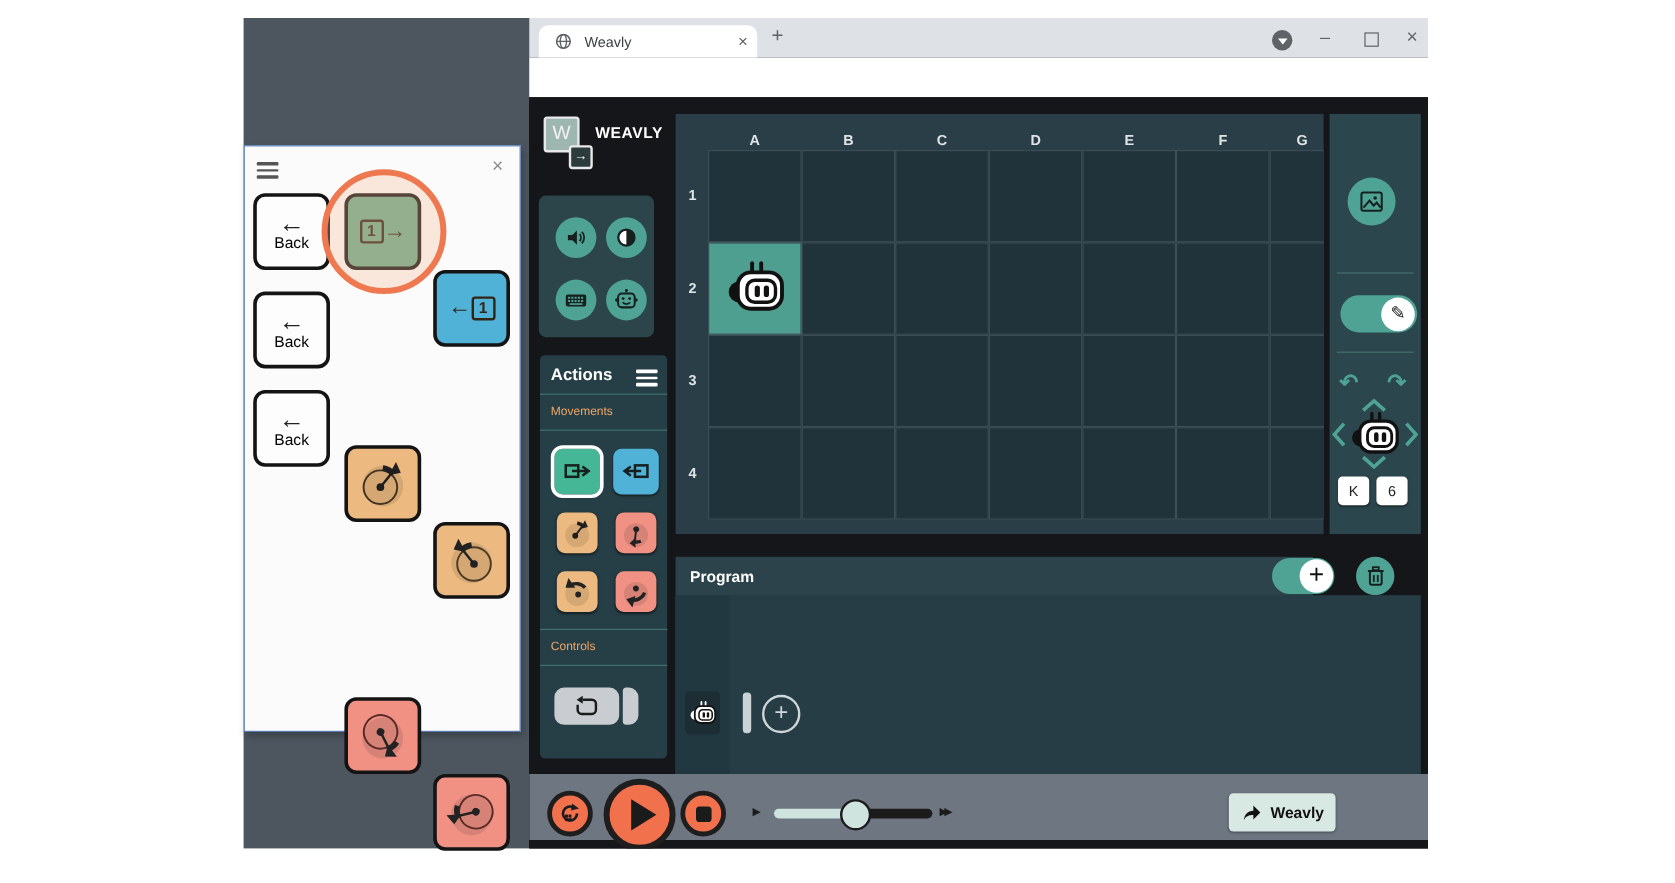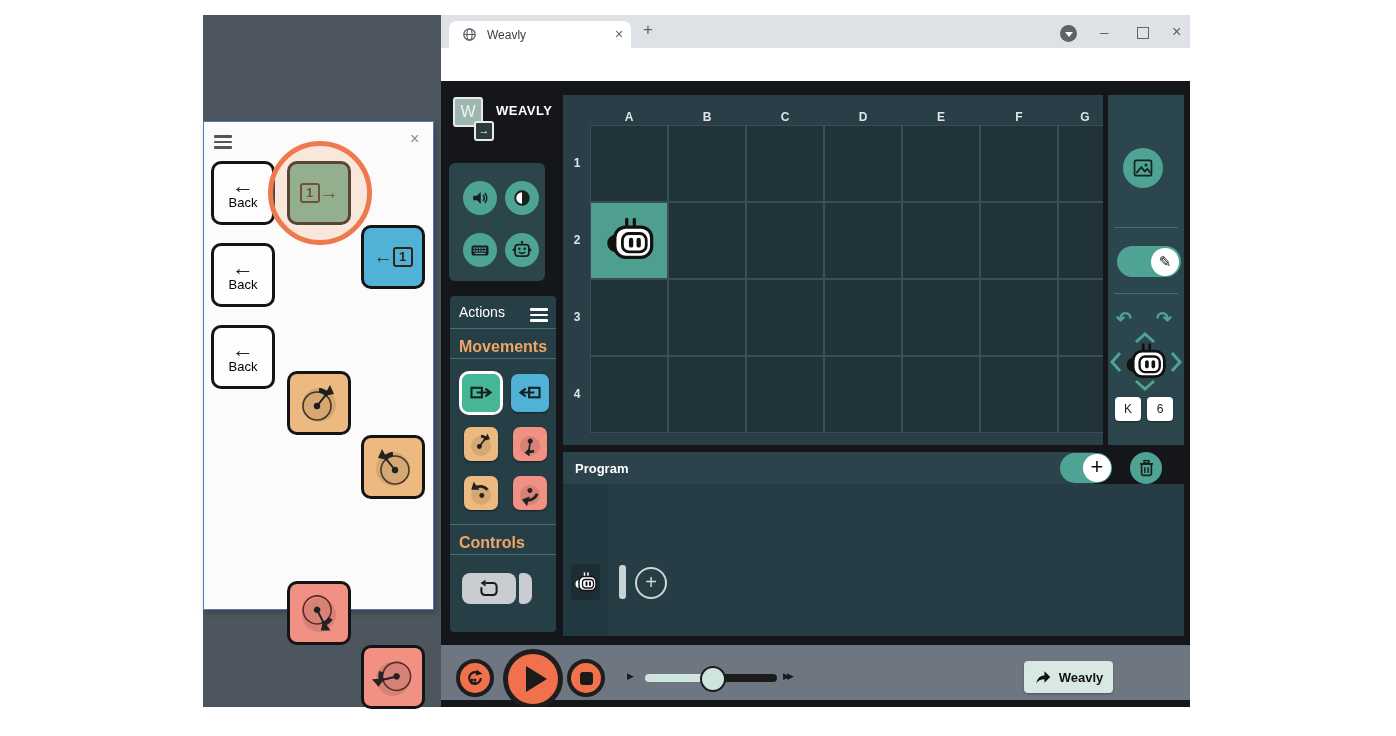--- a/index.html
+++ b/index.html
@@ -19,21 +19,21 @@
   .update-dot{left:619px;top:10px;width:17px;height:17px;border-radius:50%;background:#5f6368;}
   .update-dot i{position:absolute;left:5px;top:7px;width:0;height:0;border-left:4px solid transparent;border-right:4px solid transparent;border-top:5px solid #fff;}
   .maxbox{left:696px;top:12px;width:10px;height:10px;border:1.6px solid #5f6368;}
   .toolbar{left:0;top:33px;width:749px;height:33px;background:#fff;}
   .navic{font-size:15px;color:#5f6368;top:40px;}
   .urlpill{left:94px;top:39px;width:560px;height:23px;background:#f0f2f4;border-radius:12px;}
   .avatar{left:698px;top:39px;width:22px;height:22px;border-radius:50%;background:#e8eaed;}
   
   .viewport{left:0;top:66px;width:749px;height:626px;background:#141619;overflow:hidden;}
   .teal-circle{border-radius:50%;background:#4ea394;display:flex;align-items:center;justify-content:center;}
-  .panel-label{color:#f0a566;font-size:16px;font-weight:bold;}
+  .panel-label{color:#f0a566;font-size:10px;font-weight:normal;}
   .divider{height:1px;background:#44706b;}
   
   .logo-w{left:12px;top:16px;width:26px;height:26px;background:#9db7b0;border:2px solid #e9e9e9;border-radius:3px;color:#f2f2f2;font-size:16px;text-align:center;line-height:25px;}
   .logo-arrow{left:33px;top:40px;width:16px;height:16px;background:#2c3c3c;border:2px solid #e9e9e9;border-radius:3px;color:#fff;font-size:11px;text-align:center;line-height:15px;}
   .logo-text{left:55px;top:22px;color:#fff;font-weight:bold;font-size:13px;letter-spacing:.5px;}
   .audio-panel{left:8px;top:82px;width:96px;height:118px;background:#2b454a;border-radius:6px;}
   .round-btn{width:34px;height:34px;border-radius:50%;background:#4ea394;display:flex;align-items:center;justify-content:center;}
   
   .actions-panel{left:9px;top:215px;width:106px;height:336px;background:#25404a;background:#263e46;border-radius:4px;}
   .mv-btn{border-radius:7px;box-shadow:0 1px 2px rgba(0,0,0,.5);display:flex;align-items:center;justify-content:center;}
@@ -50,21 +50,21 @@
   .col-label{top:15px;color:#dfe5e7;font-size:12px;font-weight:bold;width:20px;text-align:center;}
   .row-label{left:5px;color:#dfe5e7;font-size:12px;font-weight:bold;width:18px;text-align:center;}
   .cells{left:27px;top:30px;display:grid;grid-template-columns:repeat(6,78px) 46px;grid-template-rows:repeat(4,77px);}
   .cell{background:#20323a;border:1px solid #3b4e56;}
   .cell.hl{background:#4f9f91;position:relative;}
   
   .right-panel{left:667px;top:14px;width:76px;height:350px;background:#2b474d;}
   .key-btn{width:26px;height:24px;background:#fff;border-radius:4px;color:#222;font-size:12px;text-align:center;line-height:24px;box-shadow:0 1px 2px rgba(0,0,0,.4);}
   .tealtxt{color:#4ea394;}
   
-  .program-panel{left:122px;top:371px;width:531px;height:184px;background:#2c434b;}
+  .program-panel{left:122px;top:383px;width:531px;height:184px;background:#2c434b;}
   .program-body{left:0;top:32px;width:621px;height:152px;background:#263d45;}
   .program-leftcol{left:0;top:0;width:45px;height:152px;background:#223841;}
   .prog-robot-btn{left:8px;top:80px;width:29px;height:36px;background:#1d2d34;border-radius:4px;display:flex;align-items:center;justify-content:center;}
   .start-bar{left:56px;top:81px;width:7px;height:34px;background:#c9d2d4;border-radius:3px;}
   .add-step{left:72px;top:83px;width:28px;height:28px;border:2px solid #cfd6d8;border-radius:50%;color:#cfd6d8;font-size:20px;text-align:center;line-height:26px;font-weight:300;}
   
   .bottombar{left:0;top:564px;width:749px;height:55px;background:#6d7681;}
   .obtn{border-radius:50%;background:#f2714d;border:4px solid #1e1e1e;display:flex;align-items:center;justify-content:center;}
   .share-btn{left:583px;top:16px;width:89px;height:32px;background:#d8e8e3;border-radius:4px;display:flex;align-items:center;justify-content:center;gap:7px;box-shadow:0 1px 2px rgba(0,0,0,.3);}
   .share-label{font-size:13px;color:#111;font-weight:bold;}
@@ -175,21 +175,21 @@
             <circle cx="2.5" cy="13" r="1.8" fill="#15201f"></circle>
               <circle cx="23.5" cy="13" r="1.8" fill="#15201f"></circle>
             <circle cx="9.5" cy="11.5" r="1.6" fill="#15201f"></circle>
               <circle cx="16.5" cy="11.5" r="1.6" fill="#15201f"></circle>
             <path d="M9 15.5 a4.5 3.5 0 0 0 8 0" fill="none" stroke="#15201f" stroke-width="2"></path>
           </svg>
         </div>
       </div>
 
       <div class="abs actions-panel">
-        <span class="abs" style="left:9px;top:8px;color:#fff;font-size:14px;font-weight:normal">Actions</span>
+        <span class="abs" style="left:9px;top:8px;color:#fff;font-size:14px;font-weight:bold">Actions</span>
         <div class="abs hamburger" style="left:80px;top:9px">
             <span></span>
             <span></span>
             <span></span>
           </div>
         <div class="abs divider" style="left:0;top:32px;width:106px"></div>
         <span class="abs panel-label" style="left:9px;top:42px">Movements</span>
         <div class="abs divider" style="left:0;top:62px;width:106px"></div>
 
         <div class="abs mv-btn mv-green selected-ring" style="left:12px;top:78px;width:38px;height:38px">

